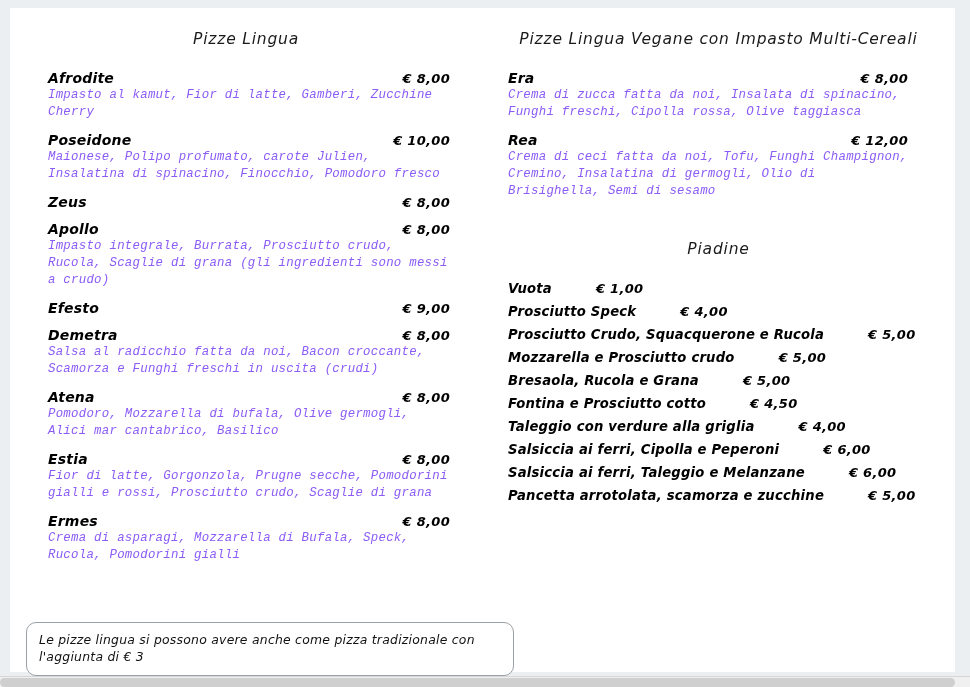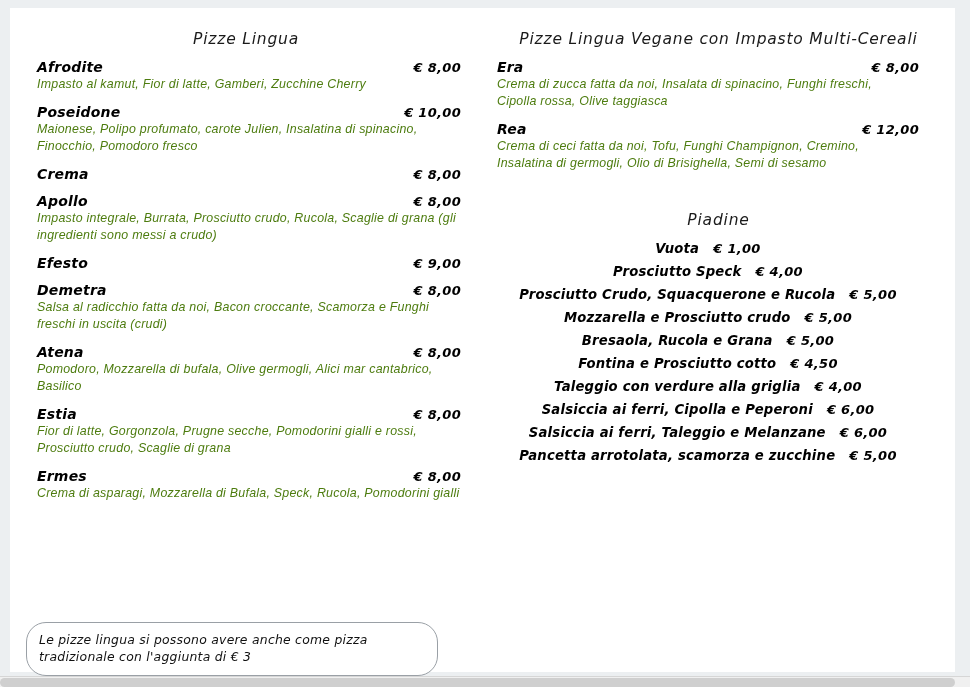--- a/index.html
+++ b/index.html
@@ -80,21 +80,21 @@
     color: #1a1a1a;
     padding-top: 22px;
     padding-bottom: 10px;
   }
   .section-title.piadine-title {
     padding-top: 28px;
     padding-bottom: 11px;
   }
 
   .menu-list {
-    margin: 1px;
+    margin: 12px;
     padding: 0;
     list-style: none;
   }
 
   
   .dish {
     padding: 0 20px 0 26px;
     margin-bottom: 11px;
   }
   .col-right .dish {
@@ -118,41 +118,42 @@
     font-family: "DejaVu Sans", sans-serif;
     font-style: italic;
     font-weight: bold;
     font-size: 13px;
     letter-spacing: 0.3px;
     color: #000000;
     white-space: nowrap;
     padding-left: 14px;
   }
   .dish-desc {
-    font-family: Liberation Sans, sans-serif;
+    font-family: Liberation Mono, monospace;
     font-style: italic;
     font-weight: 400;
     font-size: 12.4px;
     letter-spacing: 0.25px;
     line-height: 17px;
-    color: #4d7c0f;
+    color: #8b5cf6;
     margin-top: 1px;
     max-width: 430px;
   }
   .col-right .dish-desc {
     max-width: 418px;
   }
 
   
   .piadina {
     display: flex;
     align-items: baseline;
-    justify-content: center;
+    justify-content: flex-start;
     padding: 0 35px 0 14px;
     margin-bottom: 8px;
+    gap: 30px;
   }
   .piadina-name {
     font-family: "DejaVu Sans", sans-serif;
     font-style: italic;
     font-weight: bold;
     font-size: 13.2px;
     letter-spacing: 0.2px;
     color: #000000;
     white-space: nowrap;
   }
@@ -165,24 +166,24 @@
     color: #000000;
     white-space: nowrap;
     padding-left: 14px;
   }
 
   
   .note-box {
     position: absolute;
     left: 16px;
     top: 614px;
-    width: 412px;
+    width: 488px;
     padding: 8px 12px 10px 12px;
     border: 1px solid #9aa0a6;
-    border-radius: 20px;
+    border-radius: 10px;
     box-sizing: border-box;
     background: #ffffff;
   }
   .note-text {
     font-family: "DejaVu Sans", sans-serif;
     font-style: italic;
     font-weight: 400;
     font-size: 12.4px;
     letter-spacing: 0.25px;
     line-height: 17px;
@@ -209,21 +210,21 @@
             </li>
             <li class="dish">
               <div class="dish-head">
                 <span class="dish-name">Poseidone</span>
                 <span class="dish-price">€ 10,00</span>
               </div>
               <div class="dish-desc">Maionese, Polipo profumato, carote Julien, Insalatina di spinacino, Finocchio, Pomodoro fresco</div>
             </li>
             <li class="dish">
               <div class="dish-head">
-                <span class="dish-name">Crema</span>
+                <span class="dish-name">Zeus</span>
                 <span class="dish-price">€ 8,00</span>
               </div>
             </li>
             <li class="dish">
               <div class="dish-head">
                 <span class="dish-name">Apollo</span>
                 <span class="dish-price">€ 8,00</span>
               </div>
               <div class="dish-desc">Impasto integrale, Burrata, Prosciutto crudo, Rucola, Scaglie di grana (gli ingredienti sono messi a crudo)</div>
             </li>

